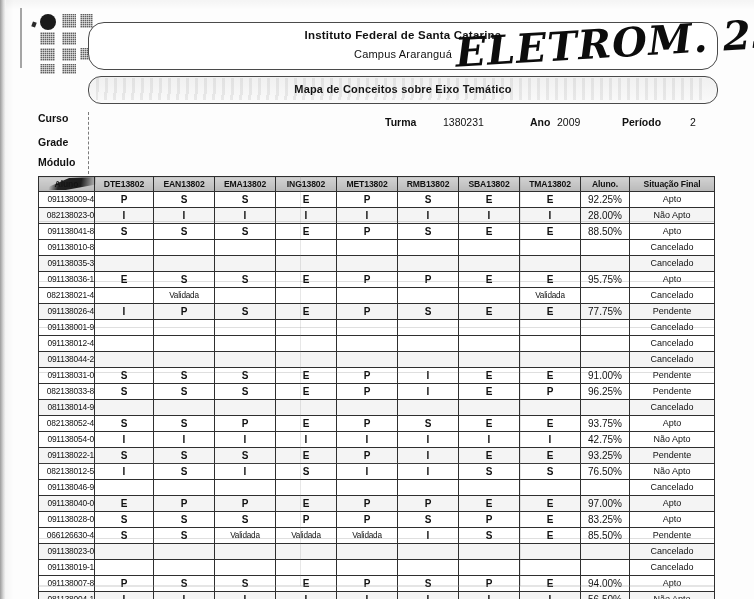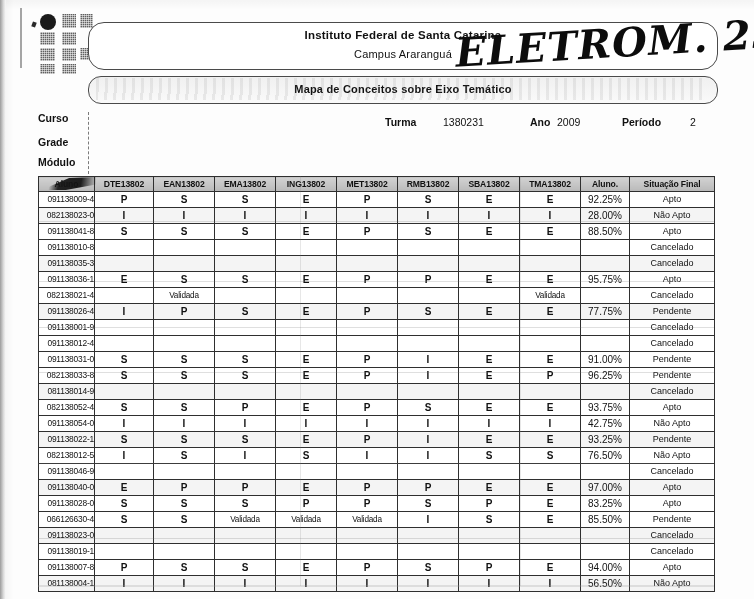--- a/index.html
+++ b/index.html
@@ -360,20 +360,33 @@
         <td class="conc"></td>
         <td class="conc"></td>
         <td class="conc"></td>
         <td class="conc"></td>
         <td class="conc"></td>
         <td class="conc"></td>
         <td class="conc"></td>
         <td class="freq"></td>
         <td class="sit">Cancelado</td>
       </tr>
+      <tr class="streak">
+        <td class="idcell">091138044-2</td>
+        <td class="conc"></td>
+        <td class="conc"></td>
+        <td class="conc"></td>
+        <td class="conc"></td>
+        <td class="conc"></td>
+        <td class="conc"></td>
+        <td class="conc"></td>
+        <td class="conc"></td>
+        <td class="freq"></td>
+        <td class="sit">Cancelado</td>
+      </tr>
       <tr>
         <td class="idcell">091138031-0</td>
         <td class="conc">S</td>
         <td class="conc">S</td>
         <td class="conc">S</td>
         <td class="conc">E</td>
         <td class="conc">P</td>
         <td class="conc">I</td>
         <td class="conc">E</td>
         <td class="conc">E</td>

